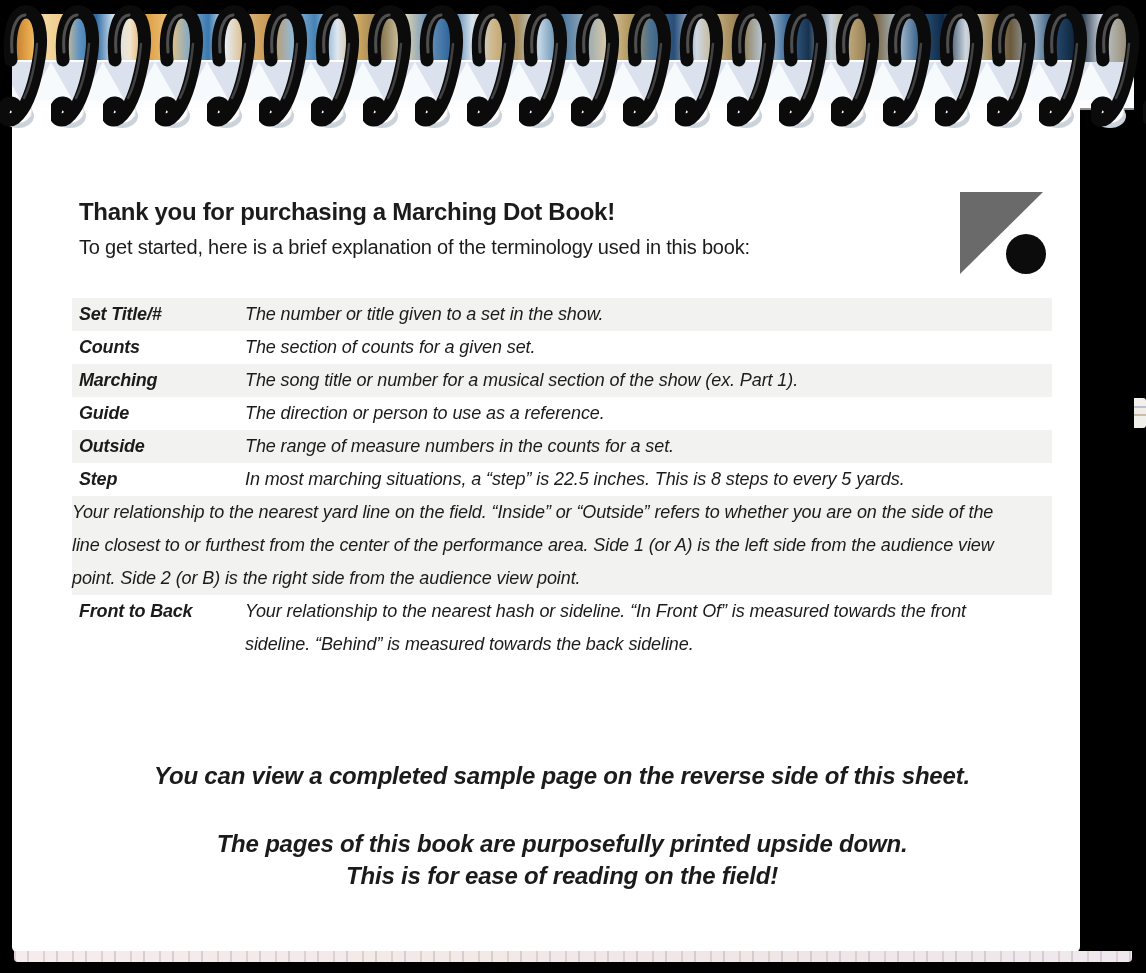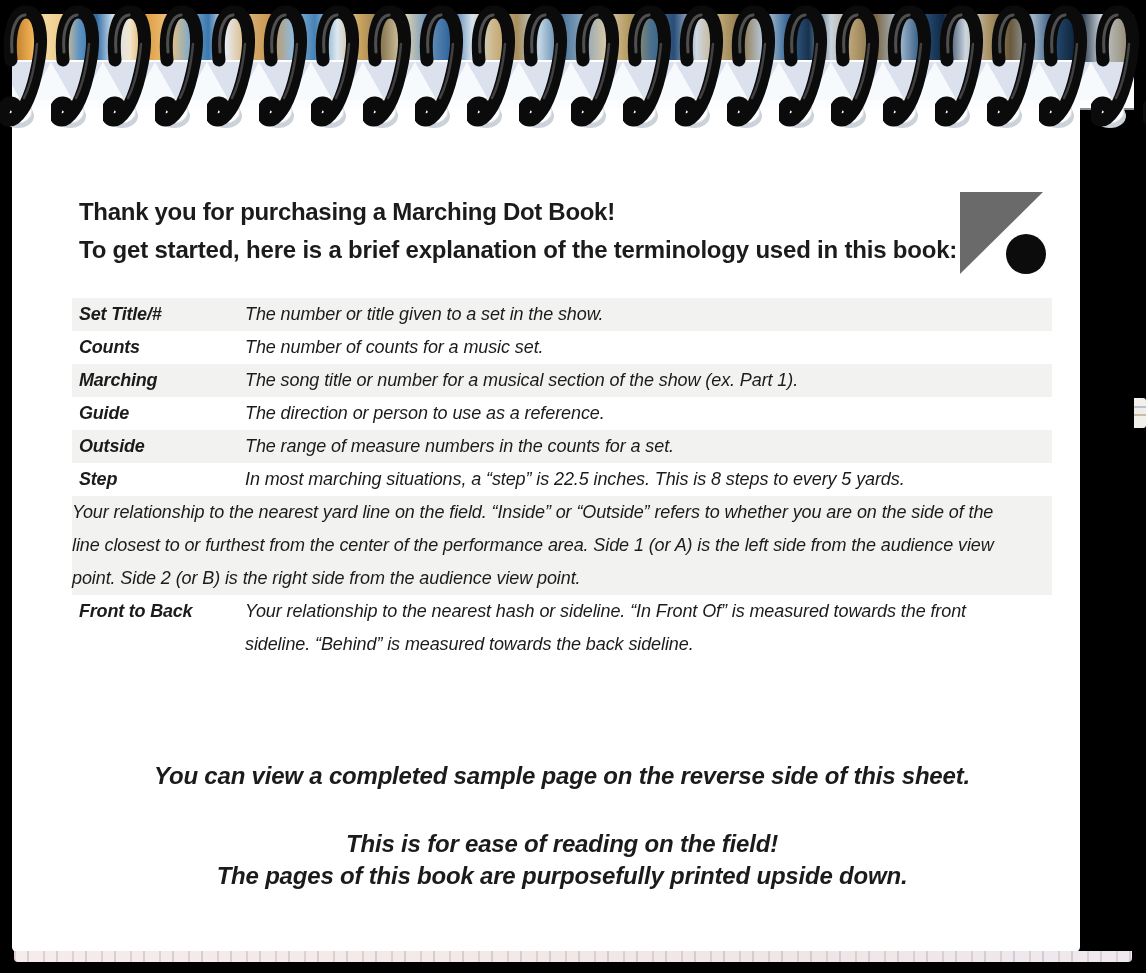--- a/index.html
+++ b/index.html
@@ -44,21 +44,21 @@
     background:linear-gradient(180deg,
       #f4f1ec 0 8px,#b9c2cc 8px 10px,#f0ede8 10px 16px,#c9bda8 16px 18px,#f2f0eb 18px 30px);
   }
   
   .title{
     position:absolute;left:67px;top:138px;
     font-size:24px;font-weight:bold;letter-spacing:-0.3px;
   }
   .intro{
     position:absolute;left:67px;top:176px;
-    font-size:24px;letter-spacing:-0.2px;font-weight:bold;
+    font-size:20px;letter-spacing:-0.2px;
   }
   .logo{position:absolute;left:948px;top:132px;width:90px;height:84px;}
   .terms-table{
     position:absolute;left:60px;top:238px;width:980px;
     font-size:18px;line-height:33px;
   }
   .term-row{display:flex;align-items:flex-start;font-style:italic;}
   .term-row.shaded{background:var(--row-shade,#f2f2f0);}
   .term-cell{
     width:173px;flex:0 0 173px;box-sizing:border-box;padding-left:7px;
@@ -88,21 +88,21 @@
     <circle cx="66" cy="62" r="20" fill="var(--logo-dot,#0c0c0c)"></circle>
   </svg>
 
   <div class="terms-table">
     <div class="term-row shaded">
       <div class="term-cell">Set Title/#</div>
       <div class="def-cell">The number or title given to a set in the show.</div>
     </div>
     <div class="term-row">
       <div class="term-cell">Counts</div>
-      <div class="def-cell">The number of counts for a music set.</div>
+      <div class="def-cell">The section of counts for a given set.</div>
     </div>
     <div class="term-row shaded">
       <div class="term-cell">Marching</div>
       <div class="def-cell">The song title or number for a musical section of the show (ex. Part 1).</div>
     </div>
     <div class="term-row">
       <div class="term-cell">Guide</div>
       <div class="def-cell">The direction or person to use as a reference.</div>
     </div>
     <div class="term-row shaded">
@@ -117,22 +117,22 @@
       <div class="def-cell">Your relationship to the nearest yard line on the field. “Inside” or “Outside” refers to whether you are on the side of the line closest to or furthest from the center of the performance area. Side 1 (or A) is the left side from the audience view point. Side 2 (or B) is the right side from the audience view point.</div>
     </div>
     <div class="term-row">
       <div class="term-cell">Front to Back</div>
       <div class="def-cell">Your relationship to the nearest hash or sideline. “In Front Of” is measured towards the front sideline. “Behind” is measured towards the back sideline.</div>
     </div>
   </div>
 
   <div class="notes">
     <p class="note-sample">You can view a completed sample page on the reverse side of this sheet.</p>
+    <p class="note-line">The pages of this book are purposefully printed upside down.</p>
     <p class="note-line">This is for ease of reading on the field!</p>
-    <p class="note-line">The pages of this book are purposefully printed upside down.</p>
   </div>
 </div>
 
 <svg class="binding-svg" viewBox="0 0 1146 172">
   <defs>
     <pattern id="notchpat" x="25" y="62" width="52" height="46" patternUnits="userSpaceOnUse">
       <rect x="0" y="0" width="52" height="46" fill="#dce2ed"></rect>
       <polygon points="0,46 26,0 52,46" fill="#f7fafd"></polygon>
     </pattern>
     <pattern id="coilpat" x="-1" y="0" width="52" height="172" patternUnits="userSpaceOnUse">

